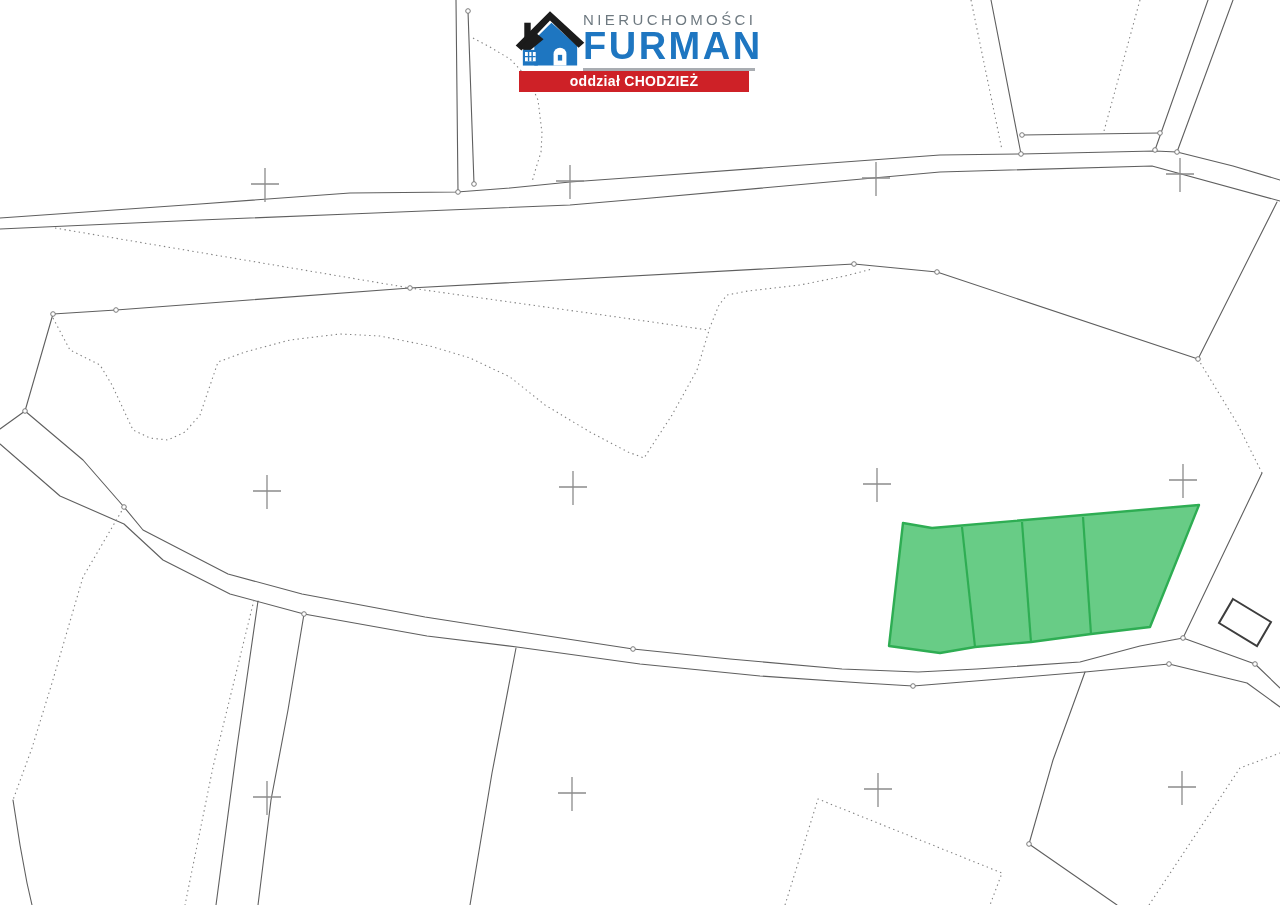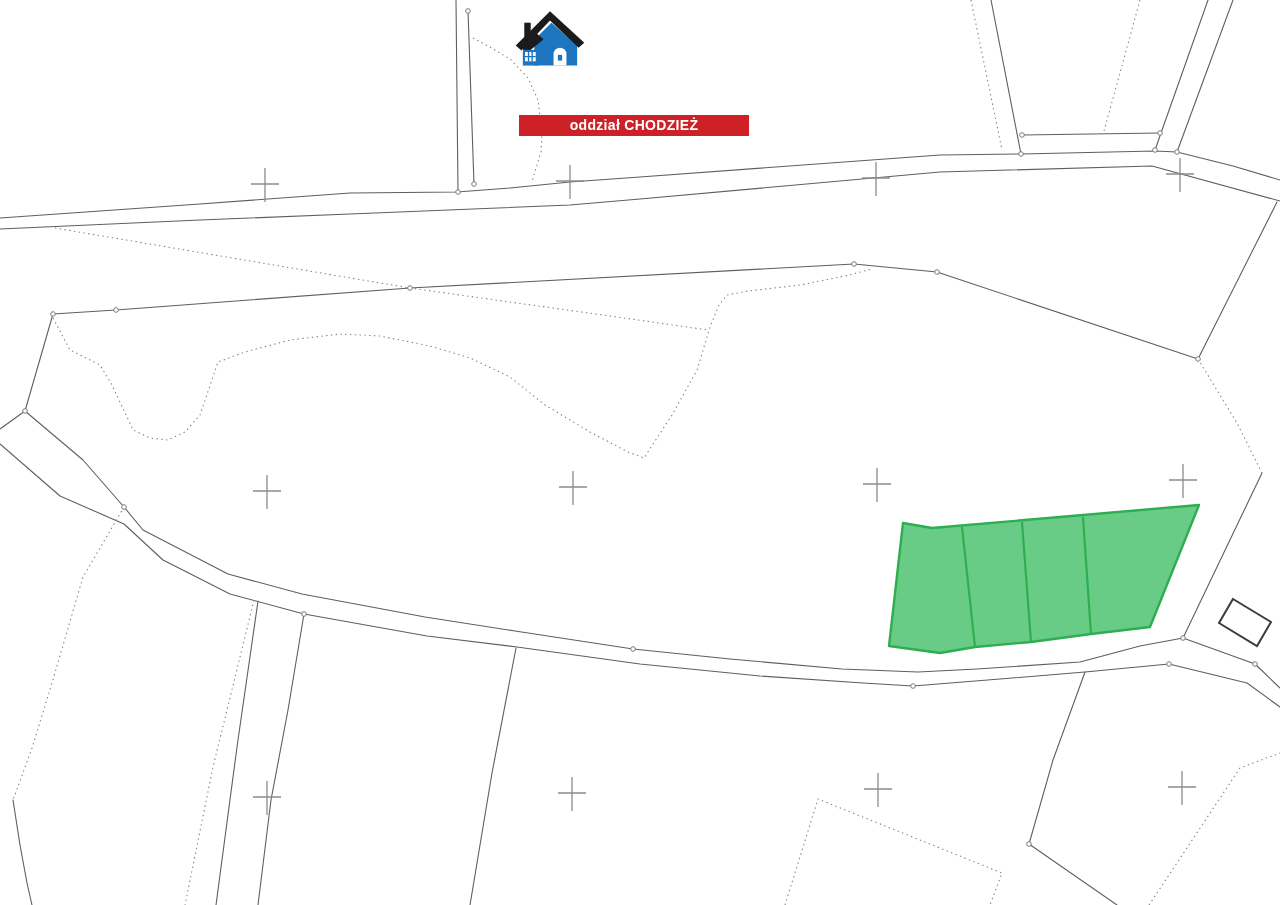--- a/index.html
+++ b/index.html
@@ -9,21 +9,21 @@
   
   .logo{position:absolute;left:513px;top:5px;width:252px;height:94px;}
   .house{position:absolute;left:0;top:2px;width:74px;height:60px;}
   .brand{position:absolute;left:70px;top:6px;width:182px;}
   .brand-top{font-size:15px;letter-spacing:3.4px;color:#6e7980;font-weight:400;white-space:nowrap;}
   .brand-main{font-size:38px;letter-spacing:2.5px;color:#1e76c1;font-weight:700;line-height:1.0;
               margin-top:-1px;white-space:nowrap;}
   .brand-underline{width:172px;height:3px;background:#a9adb2;margin-top:3px;}
   .banner{position:absolute;left:6px;top:66px;width:230px;height:21px;background:#ce2127;
           color:#ffffff;font-size:14px;font-weight:700;text-align:center;line-height:21px;
-          letter-spacing:0.3px;white-space:nowrap;margin-top:44px;}
+          letter-spacing:0.3px;white-space:nowrap;}
 </style>
 </head>
 <body>
 
 <div class="stage">
 
   <svg class="map-svg" width="1280" height="905" viewBox="0 0 1280 905">
       <polyline points="0,218 200,204 350,193 457,192 510,188 570,182 640,177 940,155 1021,154 1155,151 1177,152 1233,166 1280,180" fill="none" stroke="#5f5f5f" stroke-width="1.1" stroke-linejoin="round" stroke-linecap="round"></polyline>
       <polyline points="0,229 200,220 350,214 570,205 640,199 940,172 1152,166 1280,201" fill="none" stroke="#5f5f5f" stroke-width="1.1" stroke-linejoin="round" stroke-linecap="round"></polyline>
       <polyline points="456,0 458,192" fill="none" stroke="#5f5f5f" stroke-width="1.1" stroke-linejoin="round" stroke-linecap="round"></polyline>
@@ -100,16 +100,21 @@
       <rect x="14" y="22" width="9" height="20" fill="#1b1b1b"></rect>
       <polygon points="28,46 52,22 88,54 88,82 28,82" fill="#1e76c1"></polygon>
       <path d="M2,54 L50,6 L98,50 L90,57 L50,19 L10,61 Z" fill="#1b1b1b"></path>
       <polygon points="8,56 30,36 41,45 18,64" fill="#1b1b1b"></polygon>
       <rect x="12" y="60" width="21" height="22" fill="#1e76c1"></rect>
       <rect x="15" y="63" width="15" height="13" fill="#ffffff"></rect>
       <path d="M20,63 V76 M25,63 V76 M15,69.5 H30" stroke="#1e76c1" stroke-width="2" fill="none"></path>
       <path d="M55,82 v-16 a9,9 0 0 1 18,0 v16 z" fill="#ffffff"></path>
       <rect x="61" y="67" width="6" height="8" fill="#1e76c1"></rect>
     </svg>
+    <div class="brand">
+      <div class="brand-top">NIERUCHOMOŚCI</div>
+      <div class="brand-main">FURMAN</div>
+      <div class="brand-underline"></div>
+    </div>
     <div class="banner">oddział CHODZIEŻ</div>
   </div>
 
 </div>
 
 </body></html>

